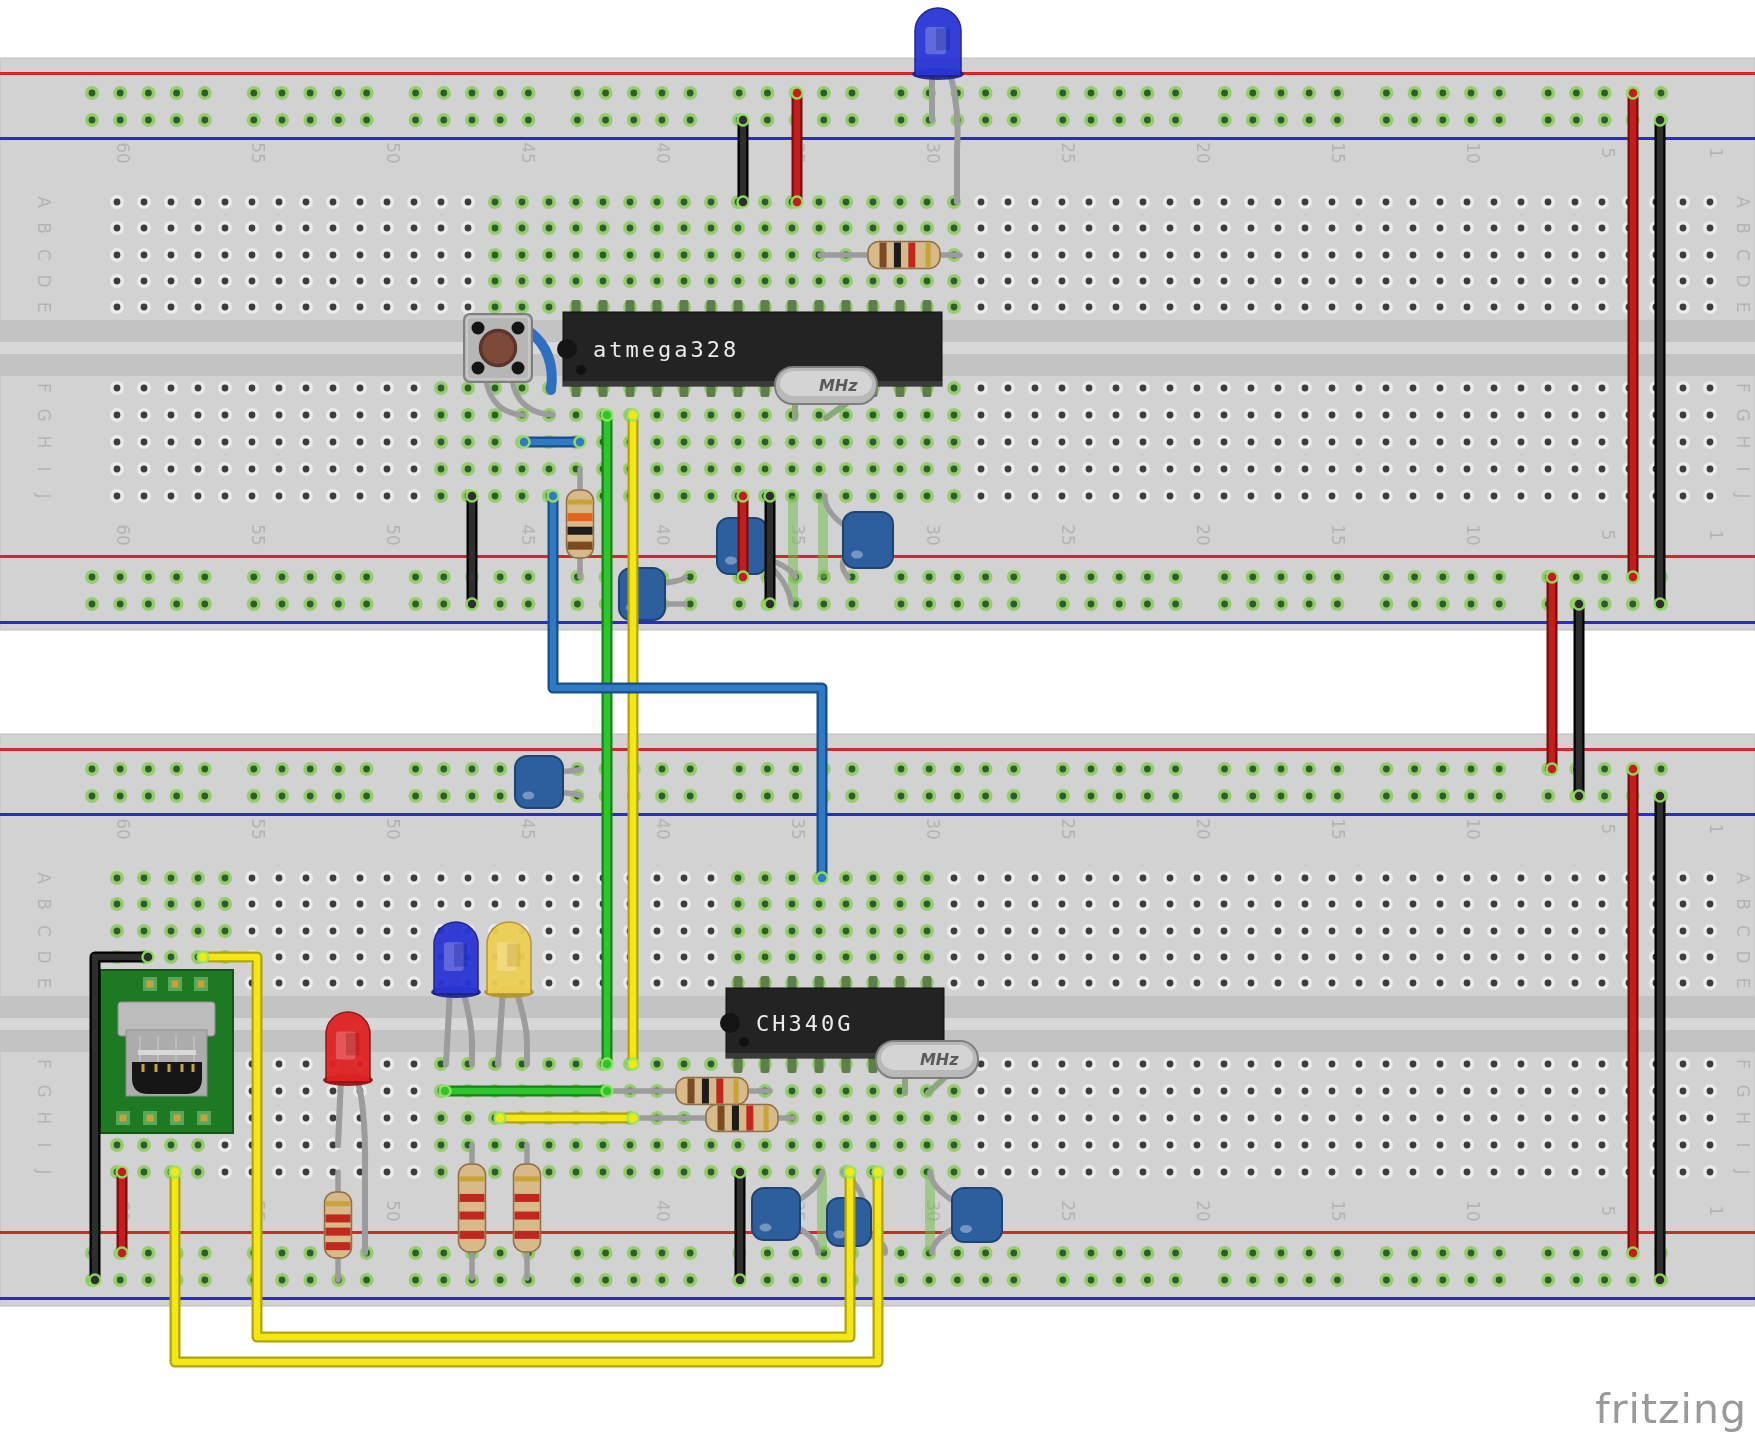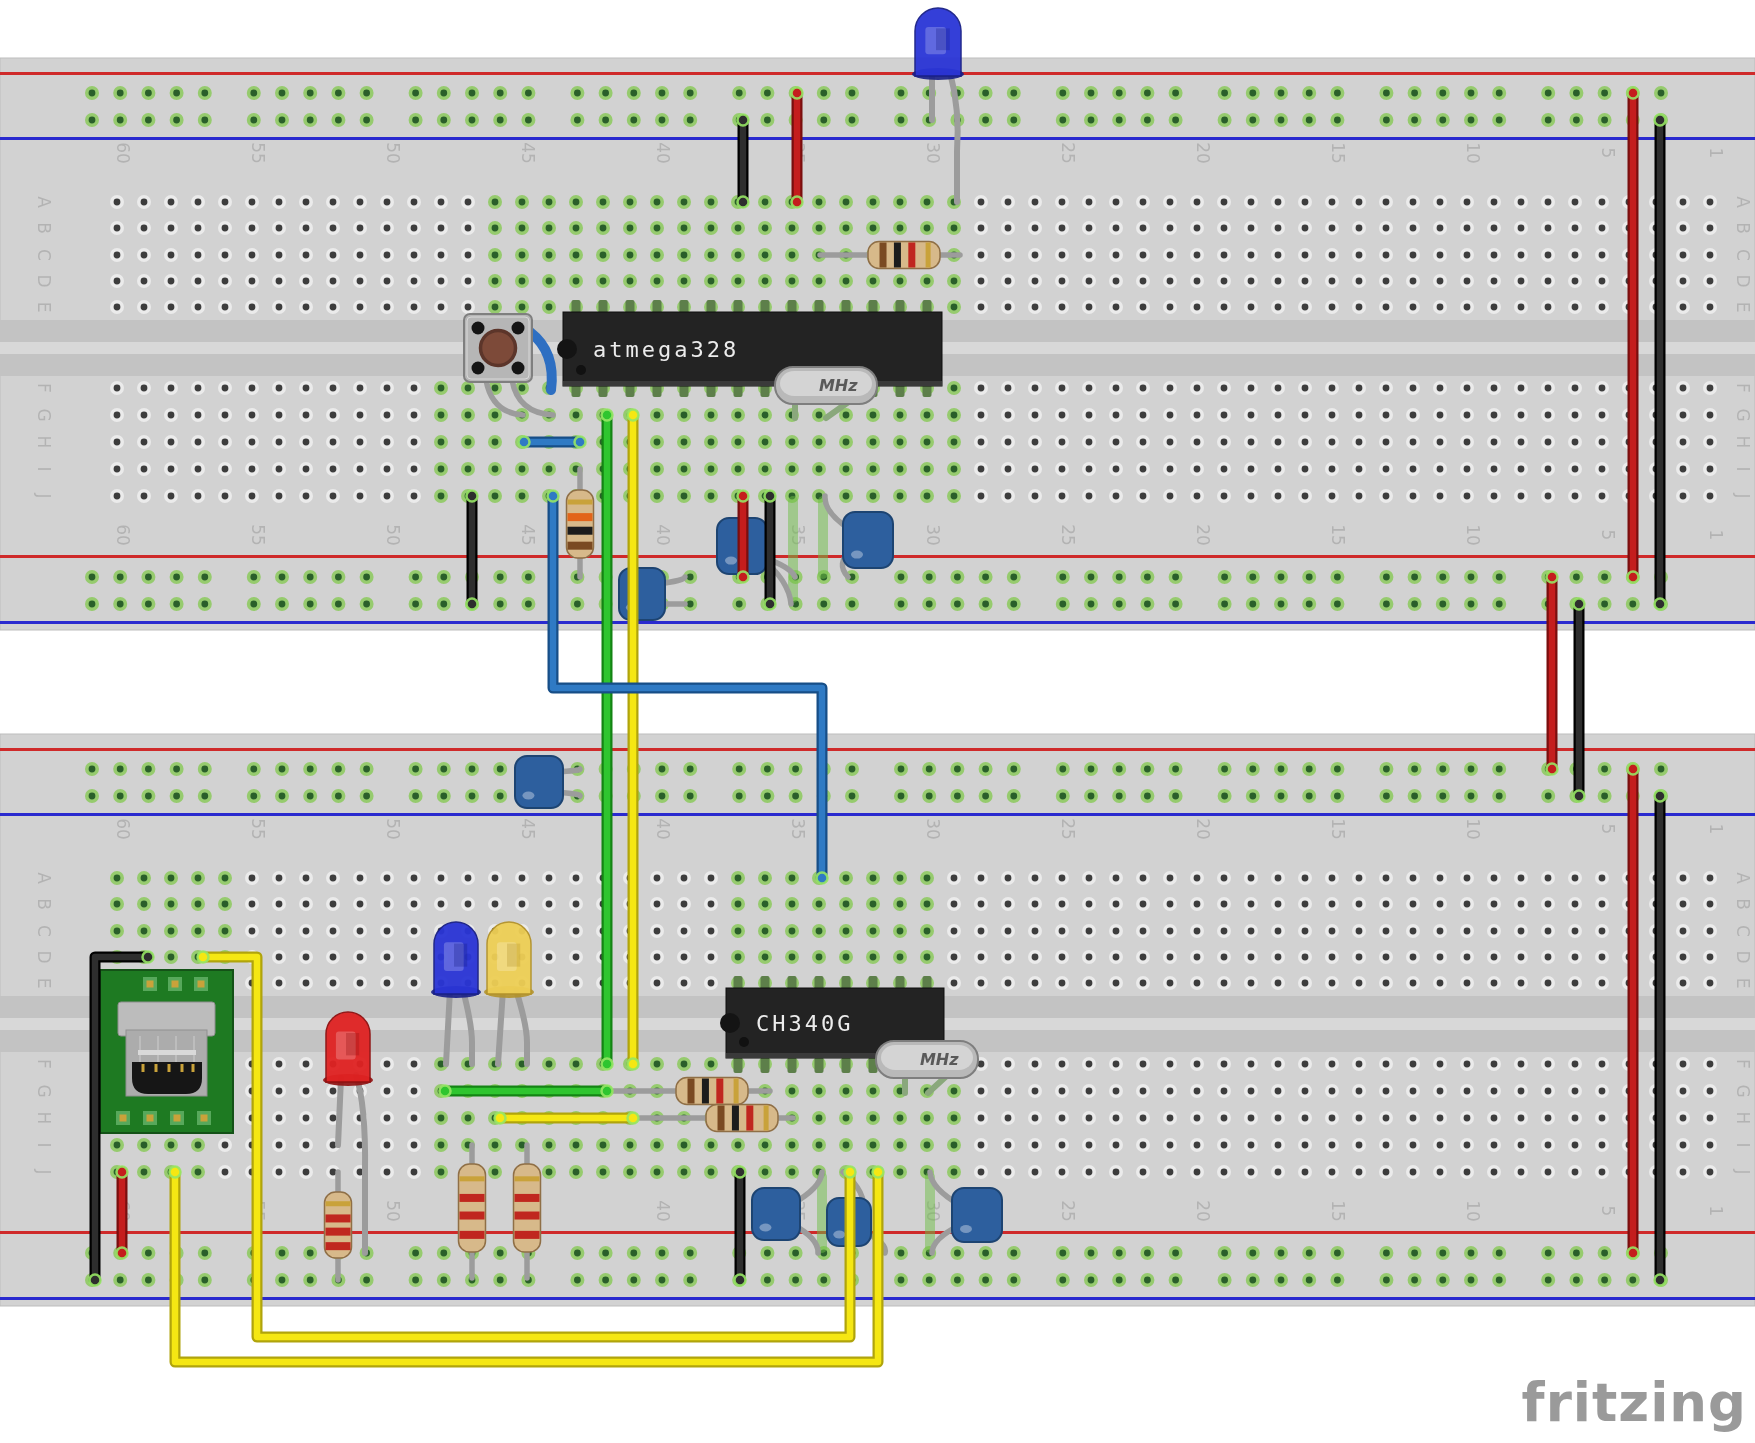--- a/index.html
+++ b/index.html
@@ -1,19 +1,19 @@
 <!DOCTYPE html>
 <html><head>
 <meta charset="utf-8">
 <style>
   html,body{margin:0;padding:0;background:#ffffff;}
   #stage{position:relative;width:1755px;height:1443px;background:#ffffff;overflow:hidden;
          font-family:"DejaVu Sans","Liberation Sans",sans-serif;}
   #boardsvg{position:absolute;left:0;top:0;}
-  #watermark{position:absolute;right:8px;bottom:10px;font-size:53px;font-weight:bold;
+  #watermark{position:absolute;right:8px;bottom:10px;font-size:41px;font-weight:normal;
              color:#9a9a9a;letter-spacing:1px;font-family:"DejaVu Sans","Liberation Sans",sans-serif;}
 </style>
 </head>
 <body>
 
 <div id="stage">
   <svg id="boardsvg" width="1755" height="1443">
       <g>
         <rect x="0" y="58" width="1755" height="572" fill="#d2d2d2" stroke="#bdbdbd"></rect>
         <rect x="0" y="320" width="1755" height="56" fill="#c3c3c3"></rect>

